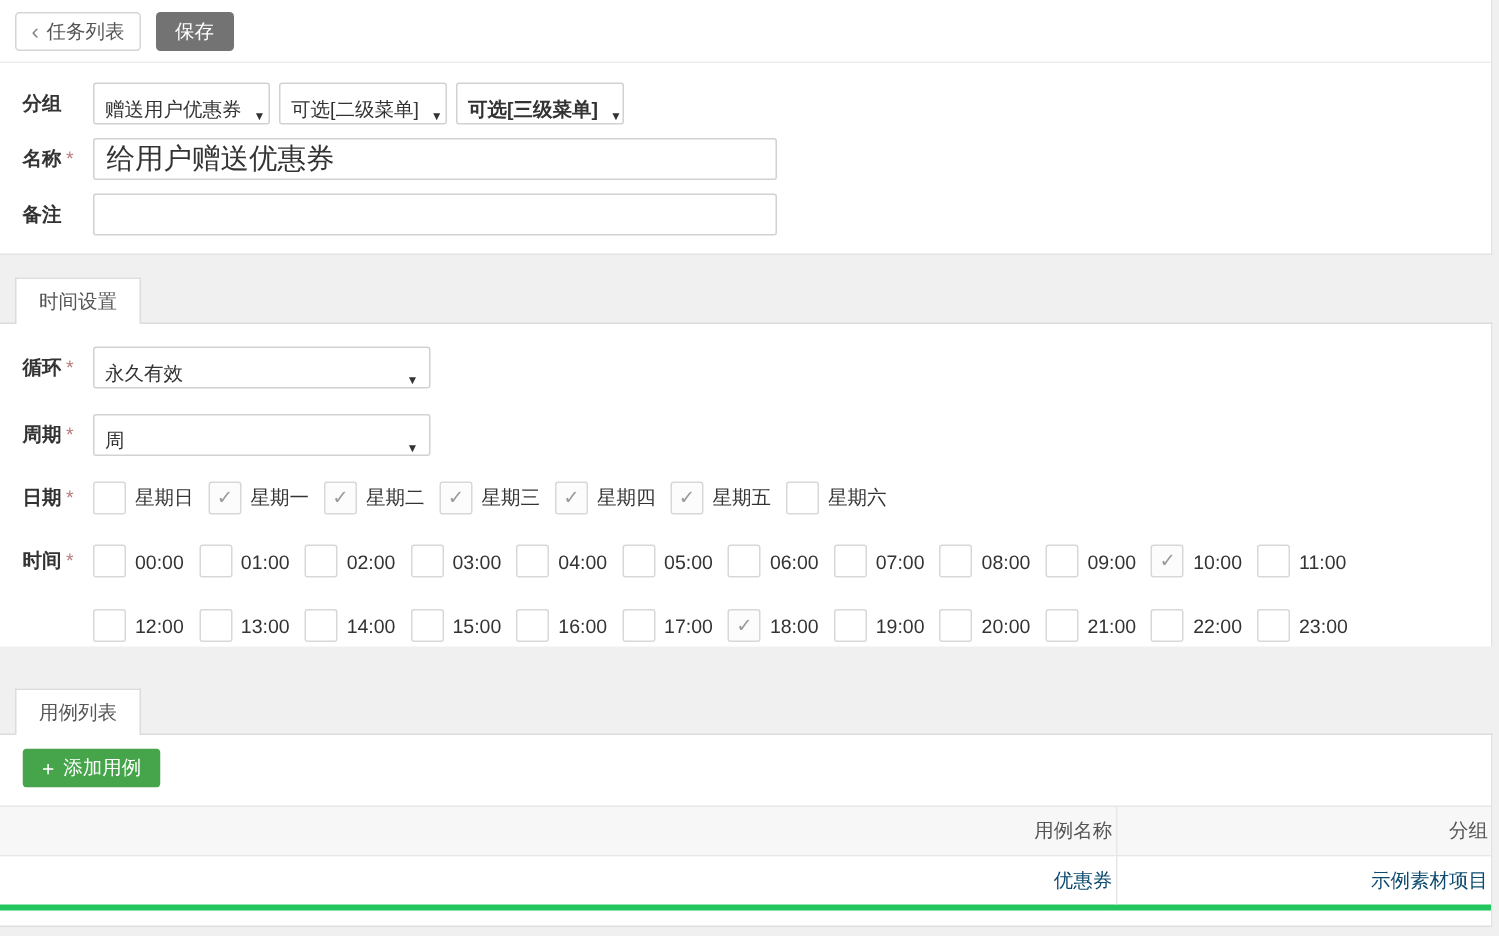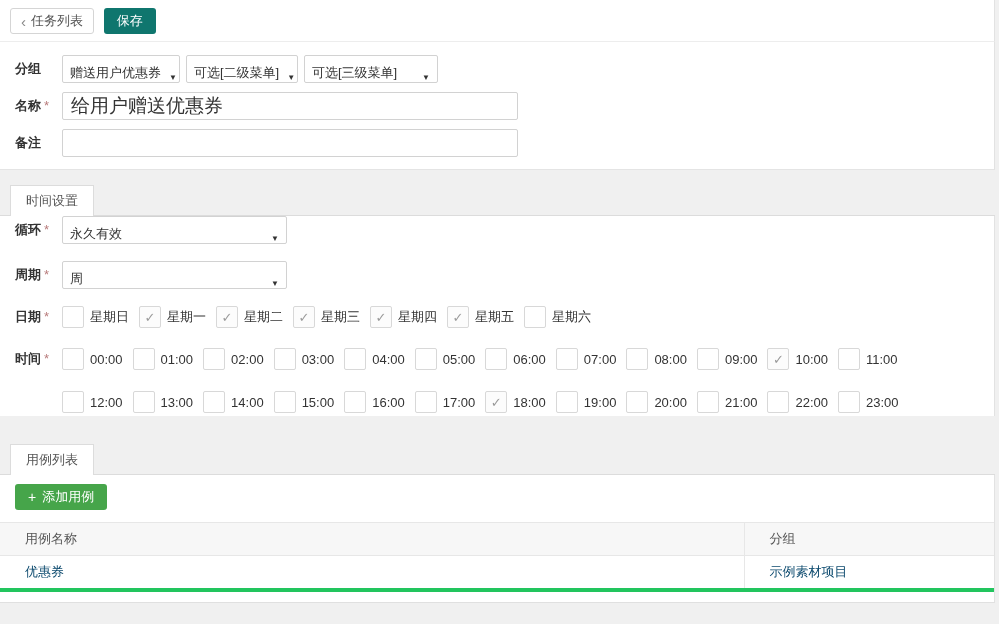--- a/index.html
+++ b/index.html
@@ -34,25 +34,25 @@
             font-size:19px; color:#333; width:456px;
             font-family:"Liberation Sans","DejaVu Sans",sans-serif; }
 
   
   .gap { height:15px; }
   .gap-s { height:10px; }
   .tabbar { height:31px; padding-left:10px; border-bottom:1px solid #dcdcdc; width:995px; }
   .tab { display:inline-block; background:#fff; border:1px solid #dcdcdc; border-bottom:none;
          height:31px; line-height:30px; padding:0 15px; color:#555; position:relative; top:0;
          cursor:default; }
-  .panel-body { }
+  .panel-body { padding-top:15px; }
   .panel-body .frow { margin-bottom:17px; }
 
   .sel-wide { width:225px; }
-  .sel-g1 { width:118px; } .sel-g2 { width:112px; } .sel-g3 { width:134px; }
+  .sel-g1 { width:118px; } .sel-g2 { width:112px; } .sel-g3 { width:112px;font-weight:bold; }
 
   
   .cb-group { display:flex; align-items:center; flex-wrap:nowrap; }
   .cb-item { display:inline-flex; align-items:center; margin-right:10px; }
   .cb { width:22px; height:22px; border:1px solid #d8d8d8; border-radius:2px; background:#fff;
         display:inline-flex; align-items:center; justify-content:center;
         font-size:13px; color:#9a9a9a; margin-right:6px; cursor:pointer; flex:none; }
   .cb.checked { background:#fcfcfc; }
   .cb-label { color:#333; white-space:nowrap; }
   .hours .flabel { line-height:28px; align-self:flex-start; }
@@ -63,33 +63,33 @@
 
   
   .uc-body { padding:9px 0 10px 0; border-bottom:1px solid #e0e0e0; }
   .btn-add { margin-left:15px; margin-bottom:12px; }
   .btn-add .plus { font-size:14px; margin-right:6px; line-height:1; }
   .uc-table { width:100%; }
   .uc-tr { display:flex; align-items:stretch; }
   .uc-th { background:#f7f7f7; border-top:1px solid #e7e7e7; border-bottom:1px solid #e7e7e7;
            color:#555; }
   .uc-td-row { background:#fff; border-bottom:4px solid #22c55e; color:#0c4a6e; }
-  .uc-cell { padding:0 25px; height:32px; line-height:32px; overflow:hidden; white-space:nowrap; }
+  .uc-cell { padding:0 2px; height:32px; line-height:32px; overflow:hidden; white-space:nowrap;text-align:right; }
   .uc-c1 { flex:0 0 74.8%; }
   .uc-c2 { flex:1 1 auto; border-left:1px solid #e7e7e7; }
 </style>
 </head>
 <body style="background: rgb(240, 240, 240);">
 
 <div class="white topbar">
   <span class="btn btn-back">
     <span class="chev">‹</span>
     <span>任务列表</span>
   </span>
-  <span class="btn btn-green" style="background: #0f766e;">保存</span>
+  <span class="btn btn-green" style="background: #737373;">保存</span>
 </div>
 
 <div class="white form-panel">
   <div class="frow">
     <span class="flabel">分组</span>
     <span class="sel sel-g1">
       <span>赠送用户优惠券</span>
       <span class="arr">▼</span>
     </span>
     <span class="sel sel-g2">

